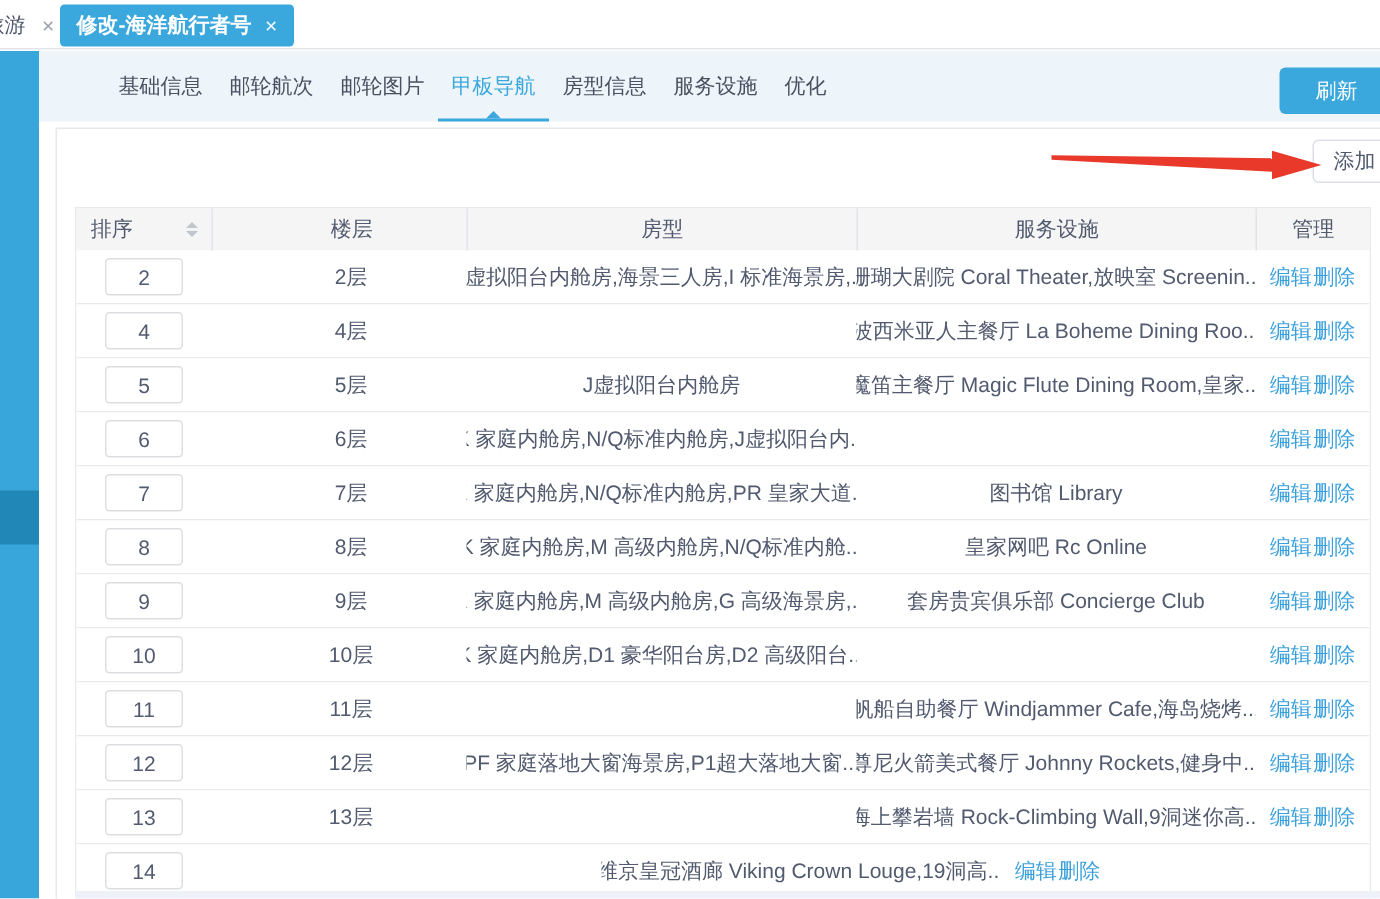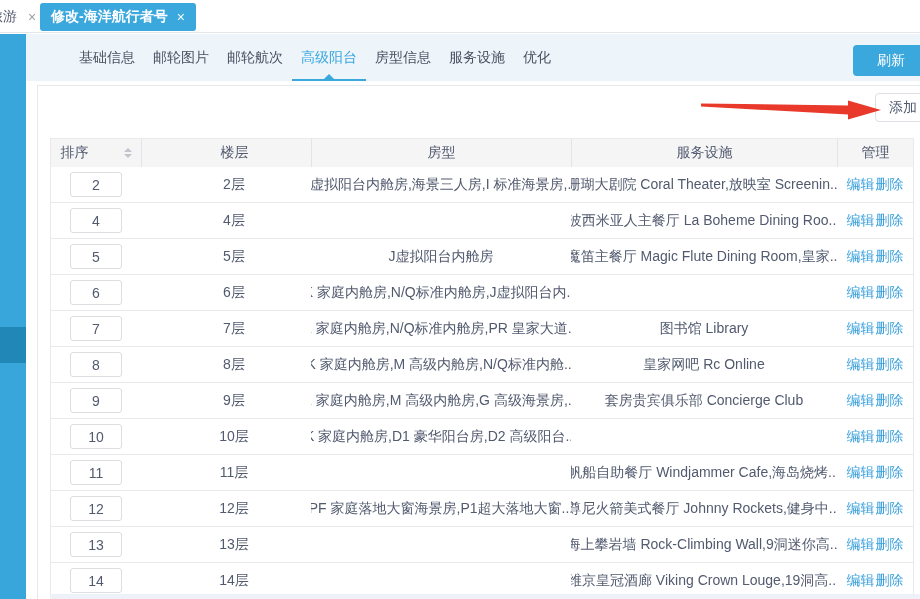--- a/index.html
+++ b/index.html
@@ -81,31 +81,31 @@
   <div class="active-block"></div>
 </div>
 
 <div class="navstrip">
   <div class="nav-item">
     <span>基础信息</span>
 
   </div>
 
   <div class="nav-item">
+    <span>邮轮航次</span>
+
+  </div>
+
+  <div class="nav-item">
     <span>邮轮图片</span>
 
   </div>
 
-  <div class="nav-item">
-    <span>邮轮航次</span>
-
-  </div>
-
   <div class="nav-item active">
-    <span>高级阳台</span>
+    <span>甲板导航</span>
     <span class="up-tri"></span>
   </div>
 
   <div class="nav-item">
     <span>房型信息</span>
 
   </div>
 
   <div class="nav-item">
     <span>服务设施</span>
@@ -283,21 +283,20 @@
     <div class="td c4">
       <a class="lnk">编辑</a>
       <a class="lnk">删除</a>
     </div>
   </div>
 
   <div class="tr body-row">
     <div class="td c0">
       <input class="sort-input" value="14" style="">
     </div>
-    <div class="td c1">14层</div>
     <div class="td c2"></div>
     <div class="td c3">维京皇冠酒廊 Viking Crown Louge,19洞高...</div>
     <div class="td c4">
       <a class="lnk">编辑</a>
       <a class="lnk">删除</a>
     </div>
   </div>
 </div>
 </div>
 

